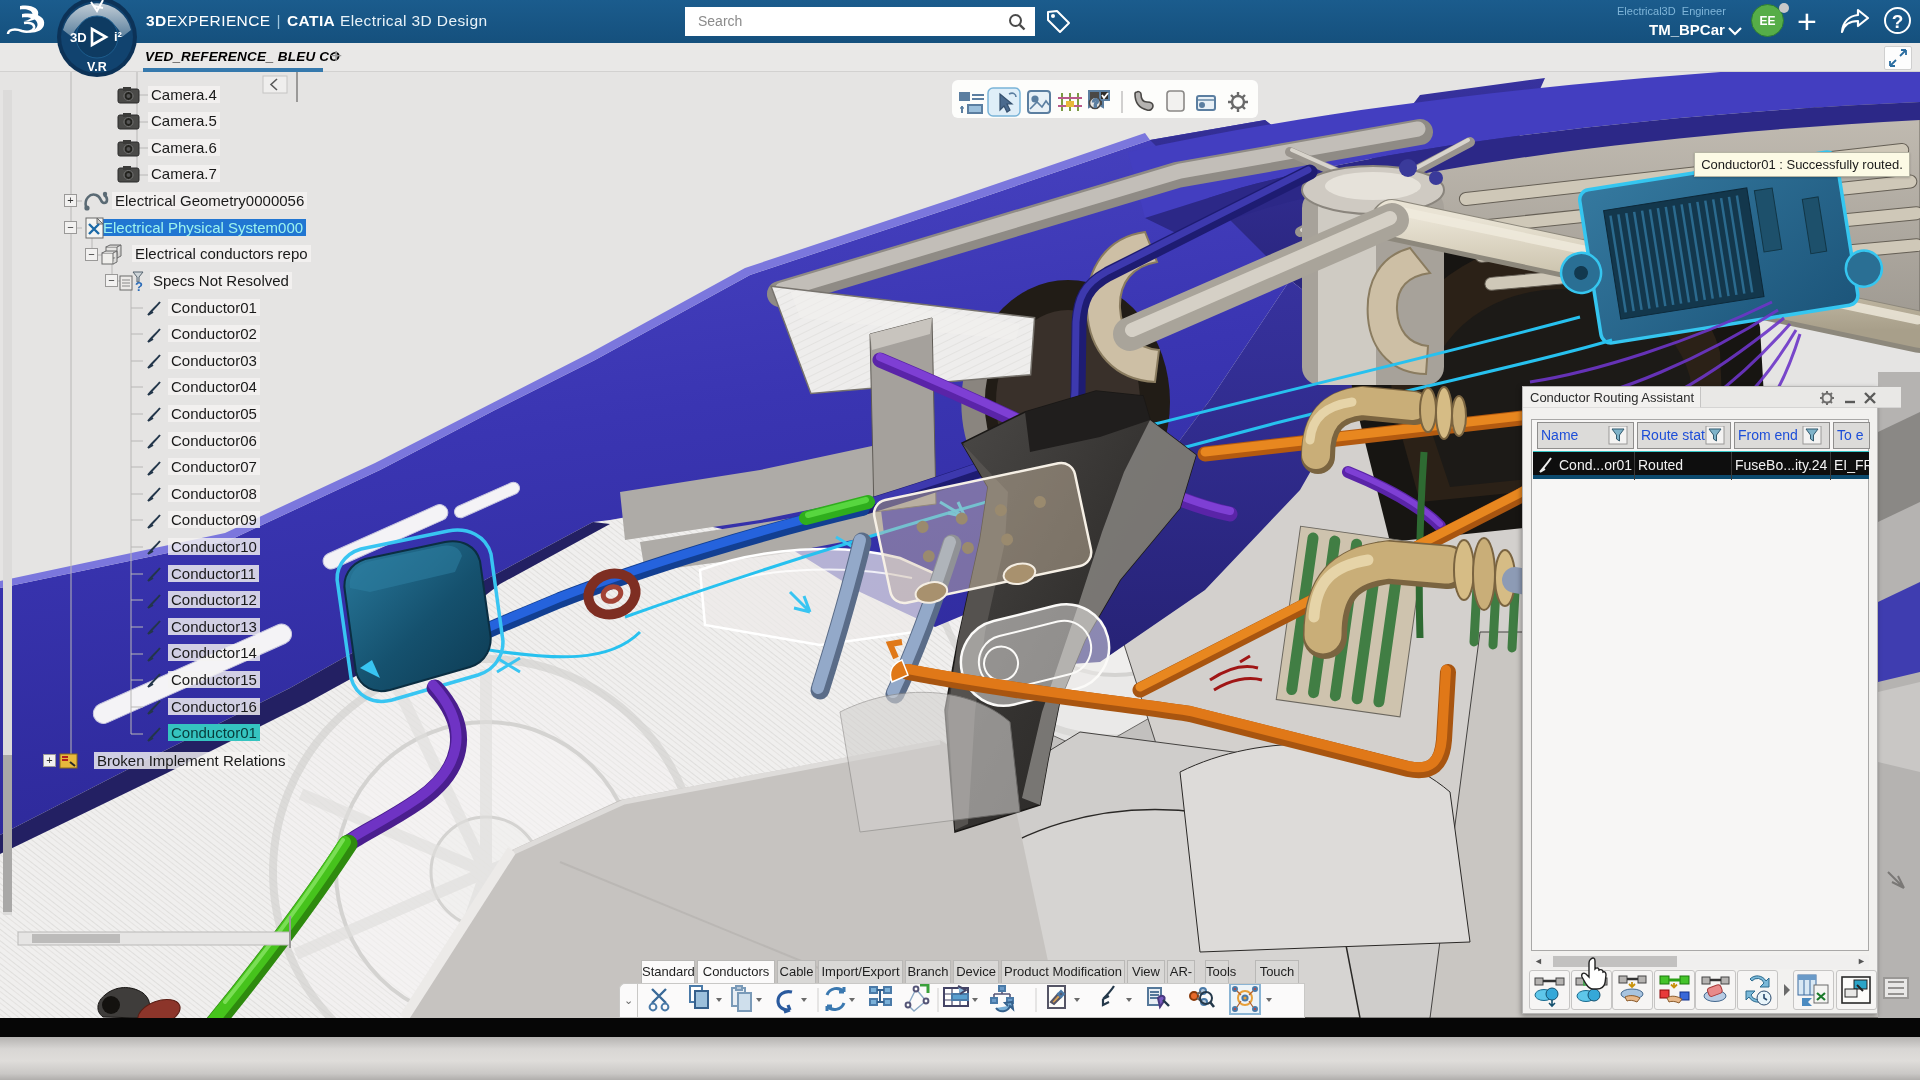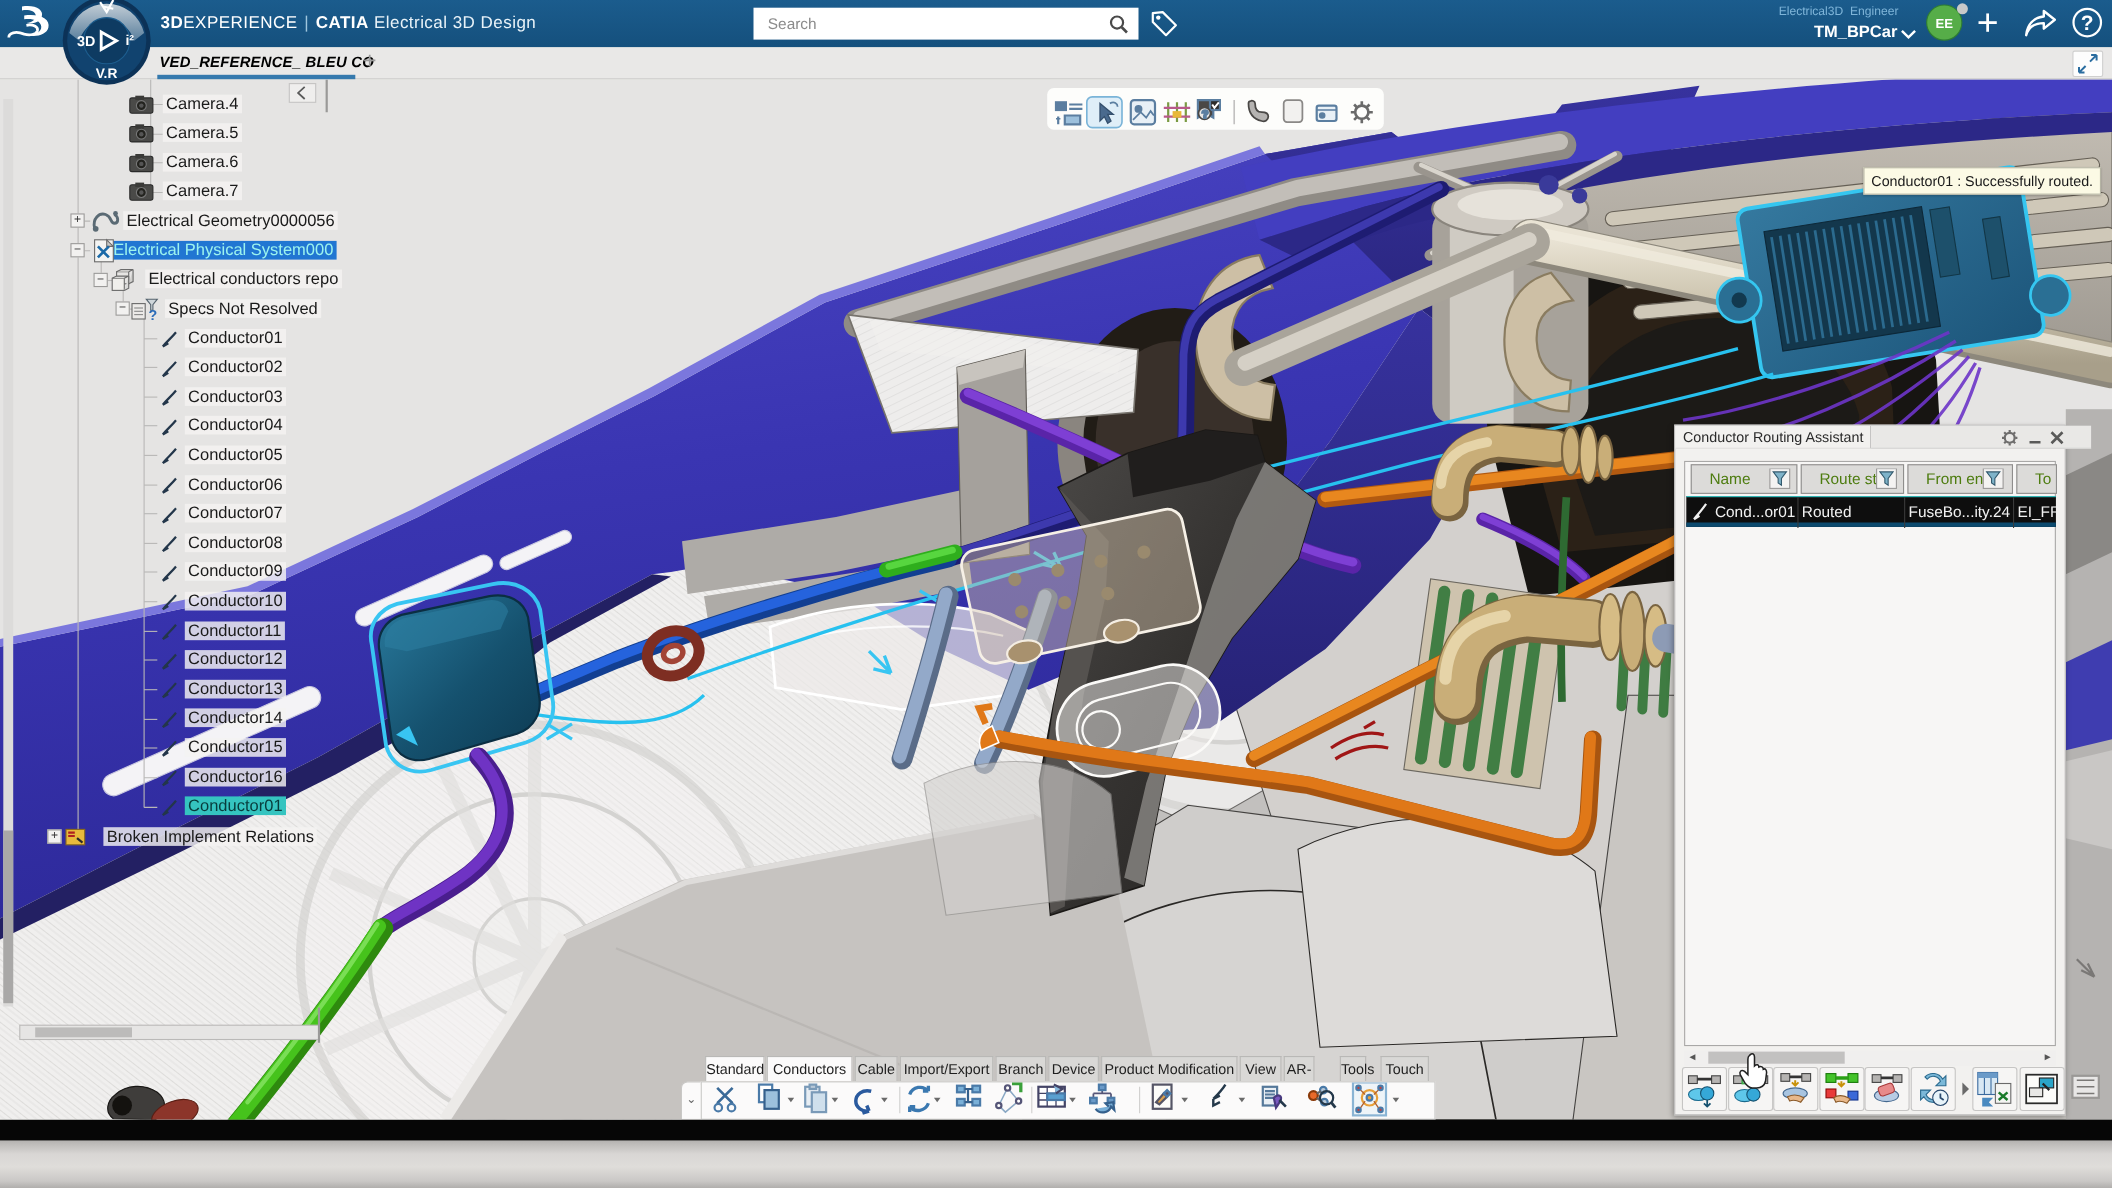--- a/index.html
+++ b/index.html
@@ -35,21 +35,21 @@
 .sel1 { background:#2176d2; color:#9cf3ee; padding:0 3px; }
 .sel2 { background:#35c4c0; color:#083c3c; padding:0 3px; }
 .exp { position:absolute; width:13px; height:13px; background:#f2f1f0; border:1px solid #9a9998; font-size:11px; line-height:11px; text-align:center; color:#333; }
 
 #tooltip { position:absolute; left:1694px; top:80px; width:216px; height:25px; background:#fcfae5; border:1px solid #b5b4a4; font-size:13px; color:#1a1a1a; text-align:center; line-height:23px; box-shadow:0 1px 2px rgba(0,0,0,0.2); }
 
 #cra { position:absolute; left:1522px; top:314px; width:356px; height:628px; background:#f2f1ef; border:1px solid #b7b6b5; box-shadow:-1px 2px 5px rgba(0,0,0,0.35); }
 #cra-title { position:absolute; left:0; top:0; width:178px; white-space:nowrap; overflow:hidden; height:21px; background:#f2f1ef; border-right:1px solid #c5c4c3; border-bottom:1px solid #e0dfde; font-size:13px; color:#2a2a2a; padding-left:7px; line-height:21px; }
 #cra-tbar { position:absolute; left:178px; top:0; width:200px; height:21px; background:#e9e8e6; border-bottom:1px solid #d5d4d3; }
 #cra-table { position:absolute; left:8px; top:32px; width:338px; height:532px; background:#f7f6f5; border:1px solid #a9a8a7; }
-.hcell { position:absolute; top:35px; height:27px; background:#dcdbd9; border:1px solid #8f8e8d; font-size:14px; color:#4d7c0f; line-height:25px; padding-left:16px; }
+.hcell { position:absolute; top:35px; height:27px; background:#dcdbd9; border:1px solid #8f8e8d; font-size:14px; color:#1d4ed8; line-height:25px; padding-left:3px; }
 .drow { position:absolute; top:64px; height:28px; background:#0e0e0e; color:#f2f2f2; font-size:14px; line-height:27px; padding-left:6px; border-top:1px solid #35c6c6; border-bottom:4px solid #0c4a6e; }
 #cra-hsb { position:absolute; left:8px; top:568px; width:338px; height:14px; background:#f0efee; }
 #cra-hsb .thumb { position:absolute; left:16px; top:1px; width:120px; height:11px; background:#c2c1c0; }
 .cra-btn { position:absolute; top:583px; width:41px; height:40px; background:#f6f5f4; border:1px solid #c6c5c4; border-radius:3px; }
 
 #btb { position:absolute; left:637px; top:888px; width:668px; height:58px; }
 .btab { position:absolute; top:0; height:23px; background:#d9d8d6; border:1px solid #b9b8b6; border-bottom:none; font-size:13px; color:#1f1f1f; text-align:center; line-height:22px; }
 .btab.act { background:#fbfafa; }
 #btb-icons { position:absolute; left:0; top:23px; width:668px; height:35px; background:#fbfafa; border:1px solid #c9c8c6; }
 </style>
@@ -705,21 +705,21 @@
     <div id="btb">
       <div class="btab act" style="left:4px; width:54px">Standard</div>
       <div class="btab" style="left:60px; width:78px; background:#fbfafa">Conductors</div>
       <div class="btab" style="left:140px; width:39px">Cable</div>
       <div class="btab" style="left:181px; width:85px">Import/Export</div>
       <div class="btab" style="left:268px; width:46px">Branch</div>
       <div class="btab" style="left:316px; width:46px">Device</div>
       <div class="btab" style="left:364px; width:124px">Product Modification</div>
       <div class="btab" style="left:490px; width:38px">View</div>
       <div class="btab" style="left:530px; width:28px">AR-VR</div>
-      <div class="btab" style="left:581px; width:24px">Tools</div>
+      <div class="btab" style="left:568px; width:24px">Tools</div>
       <div class="btab" style="left:618px; width:44px">Touch</div>
       <div id="btb-icons">
         <svg width="660" height="33" viewBox="0 0 660 33">
           <g fill="none" stroke="#4a7aa8" stroke-width="2">
             <g transform="translate(12,3)">
                 <path d="M2 2 L16 16 M16 2 L2 16" stroke="#3a6a98" stroke-width="2.4"></path>
                 <circle cx="3" cy="20" r="3.4"></circle>
                 <circle cx="15" cy="20" r="3.4"></circle>
               </g>
             <g transform="translate(52,2)">

